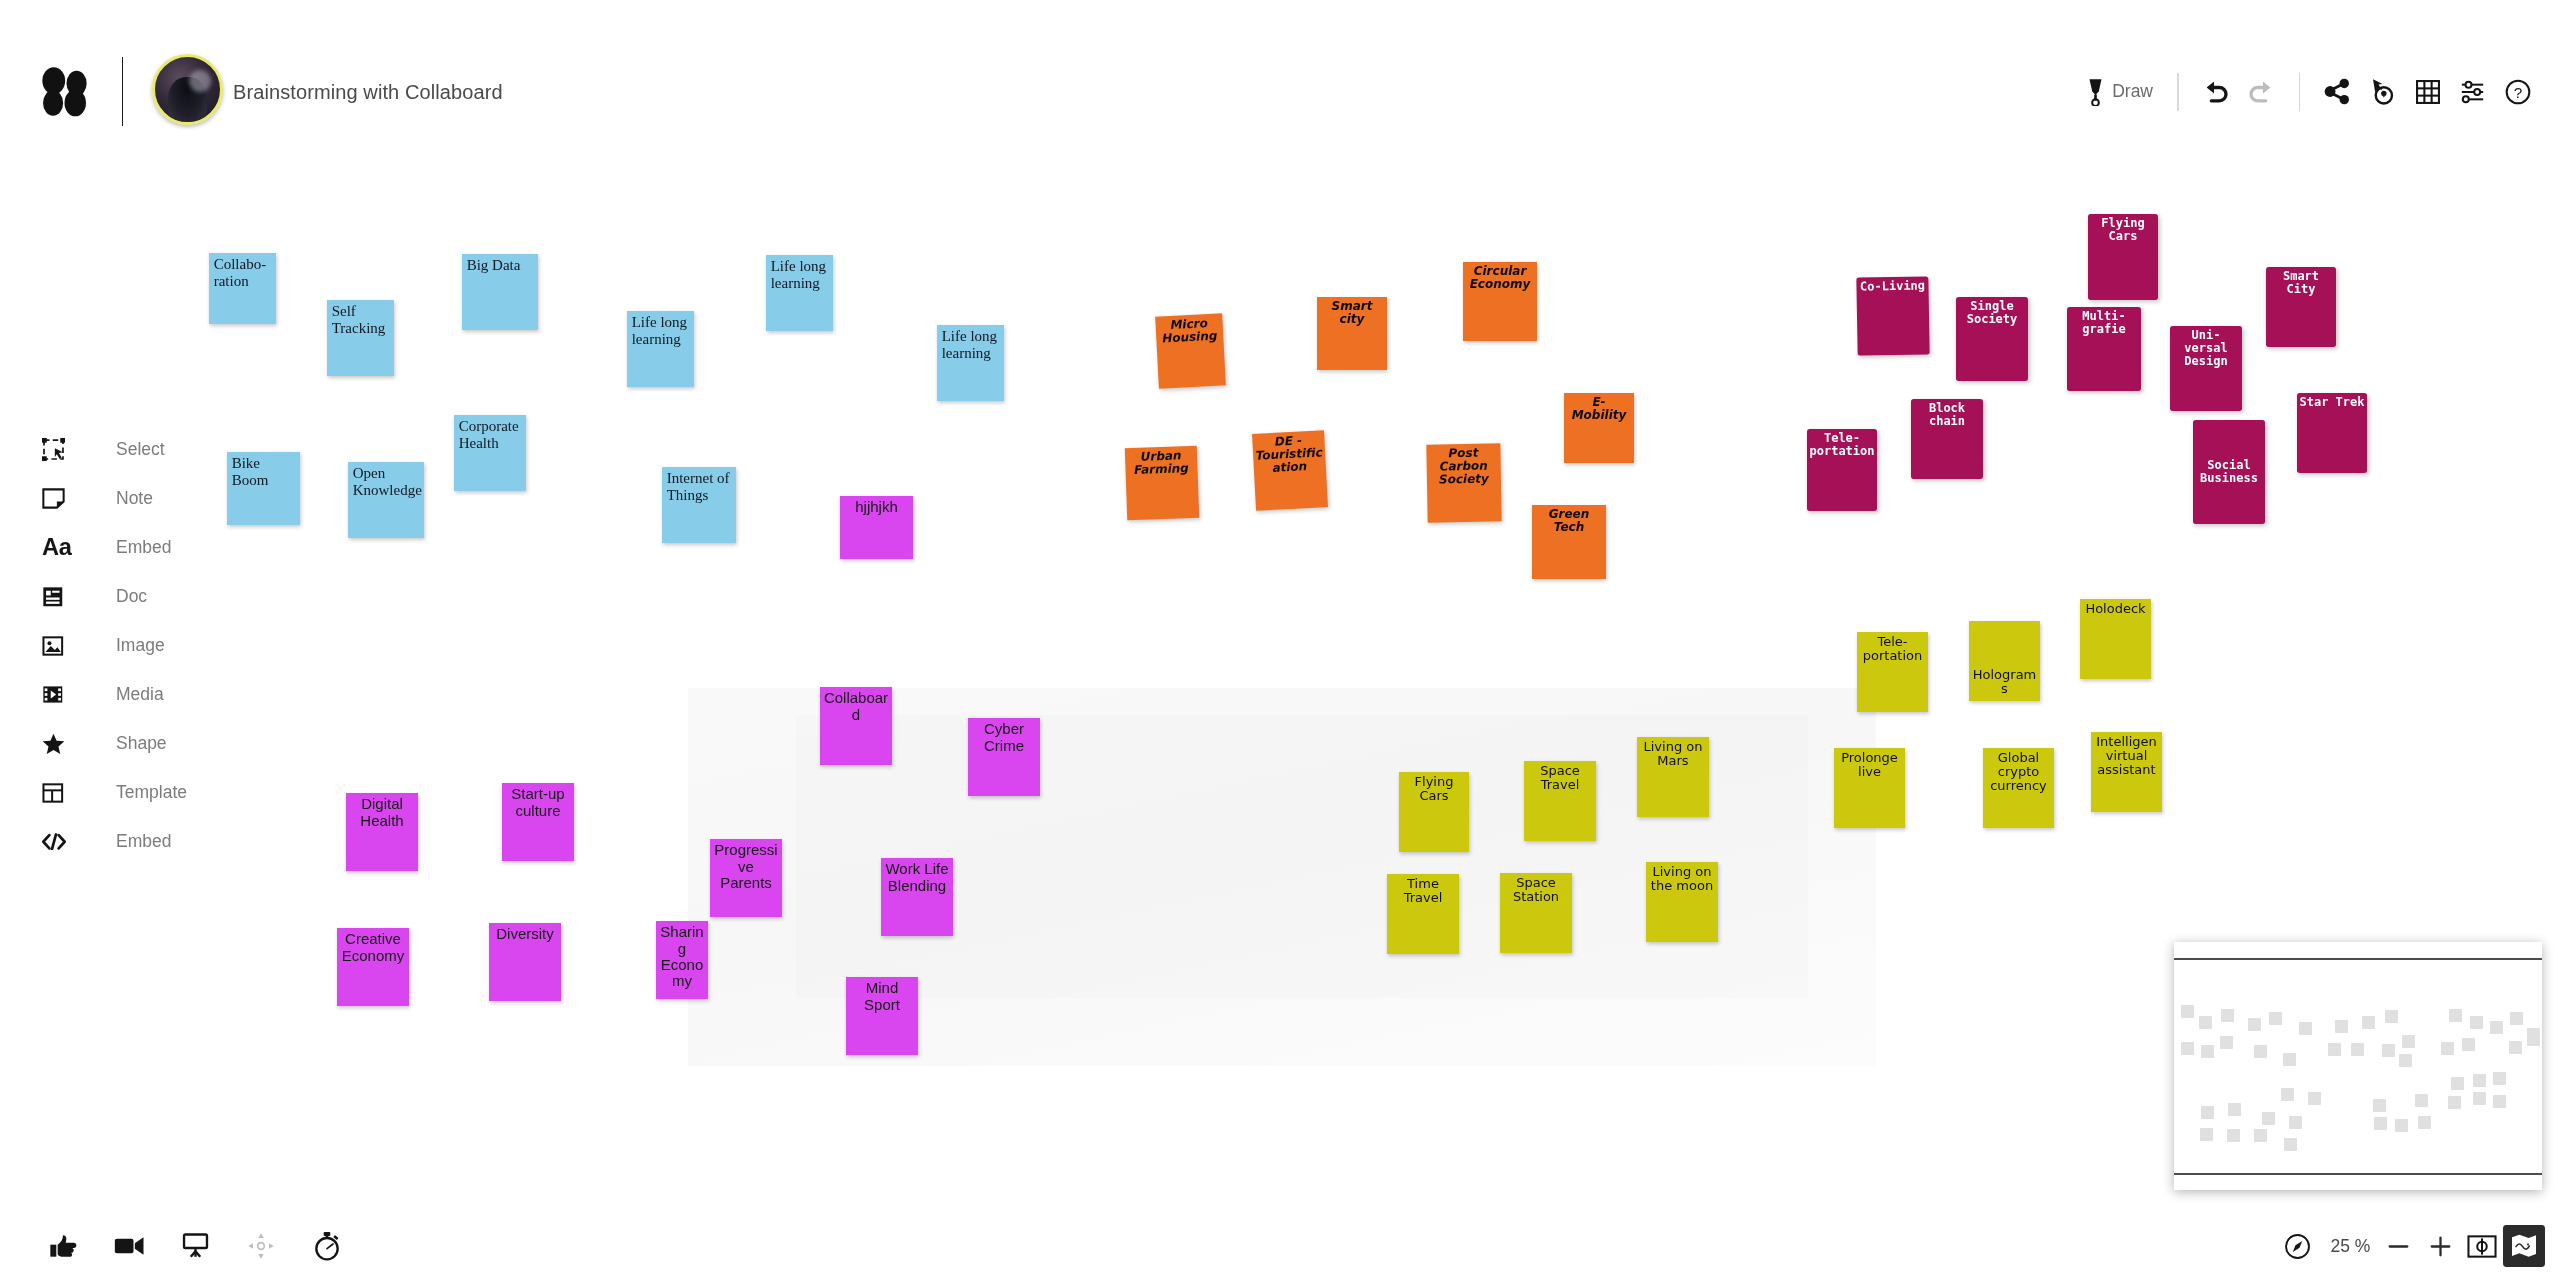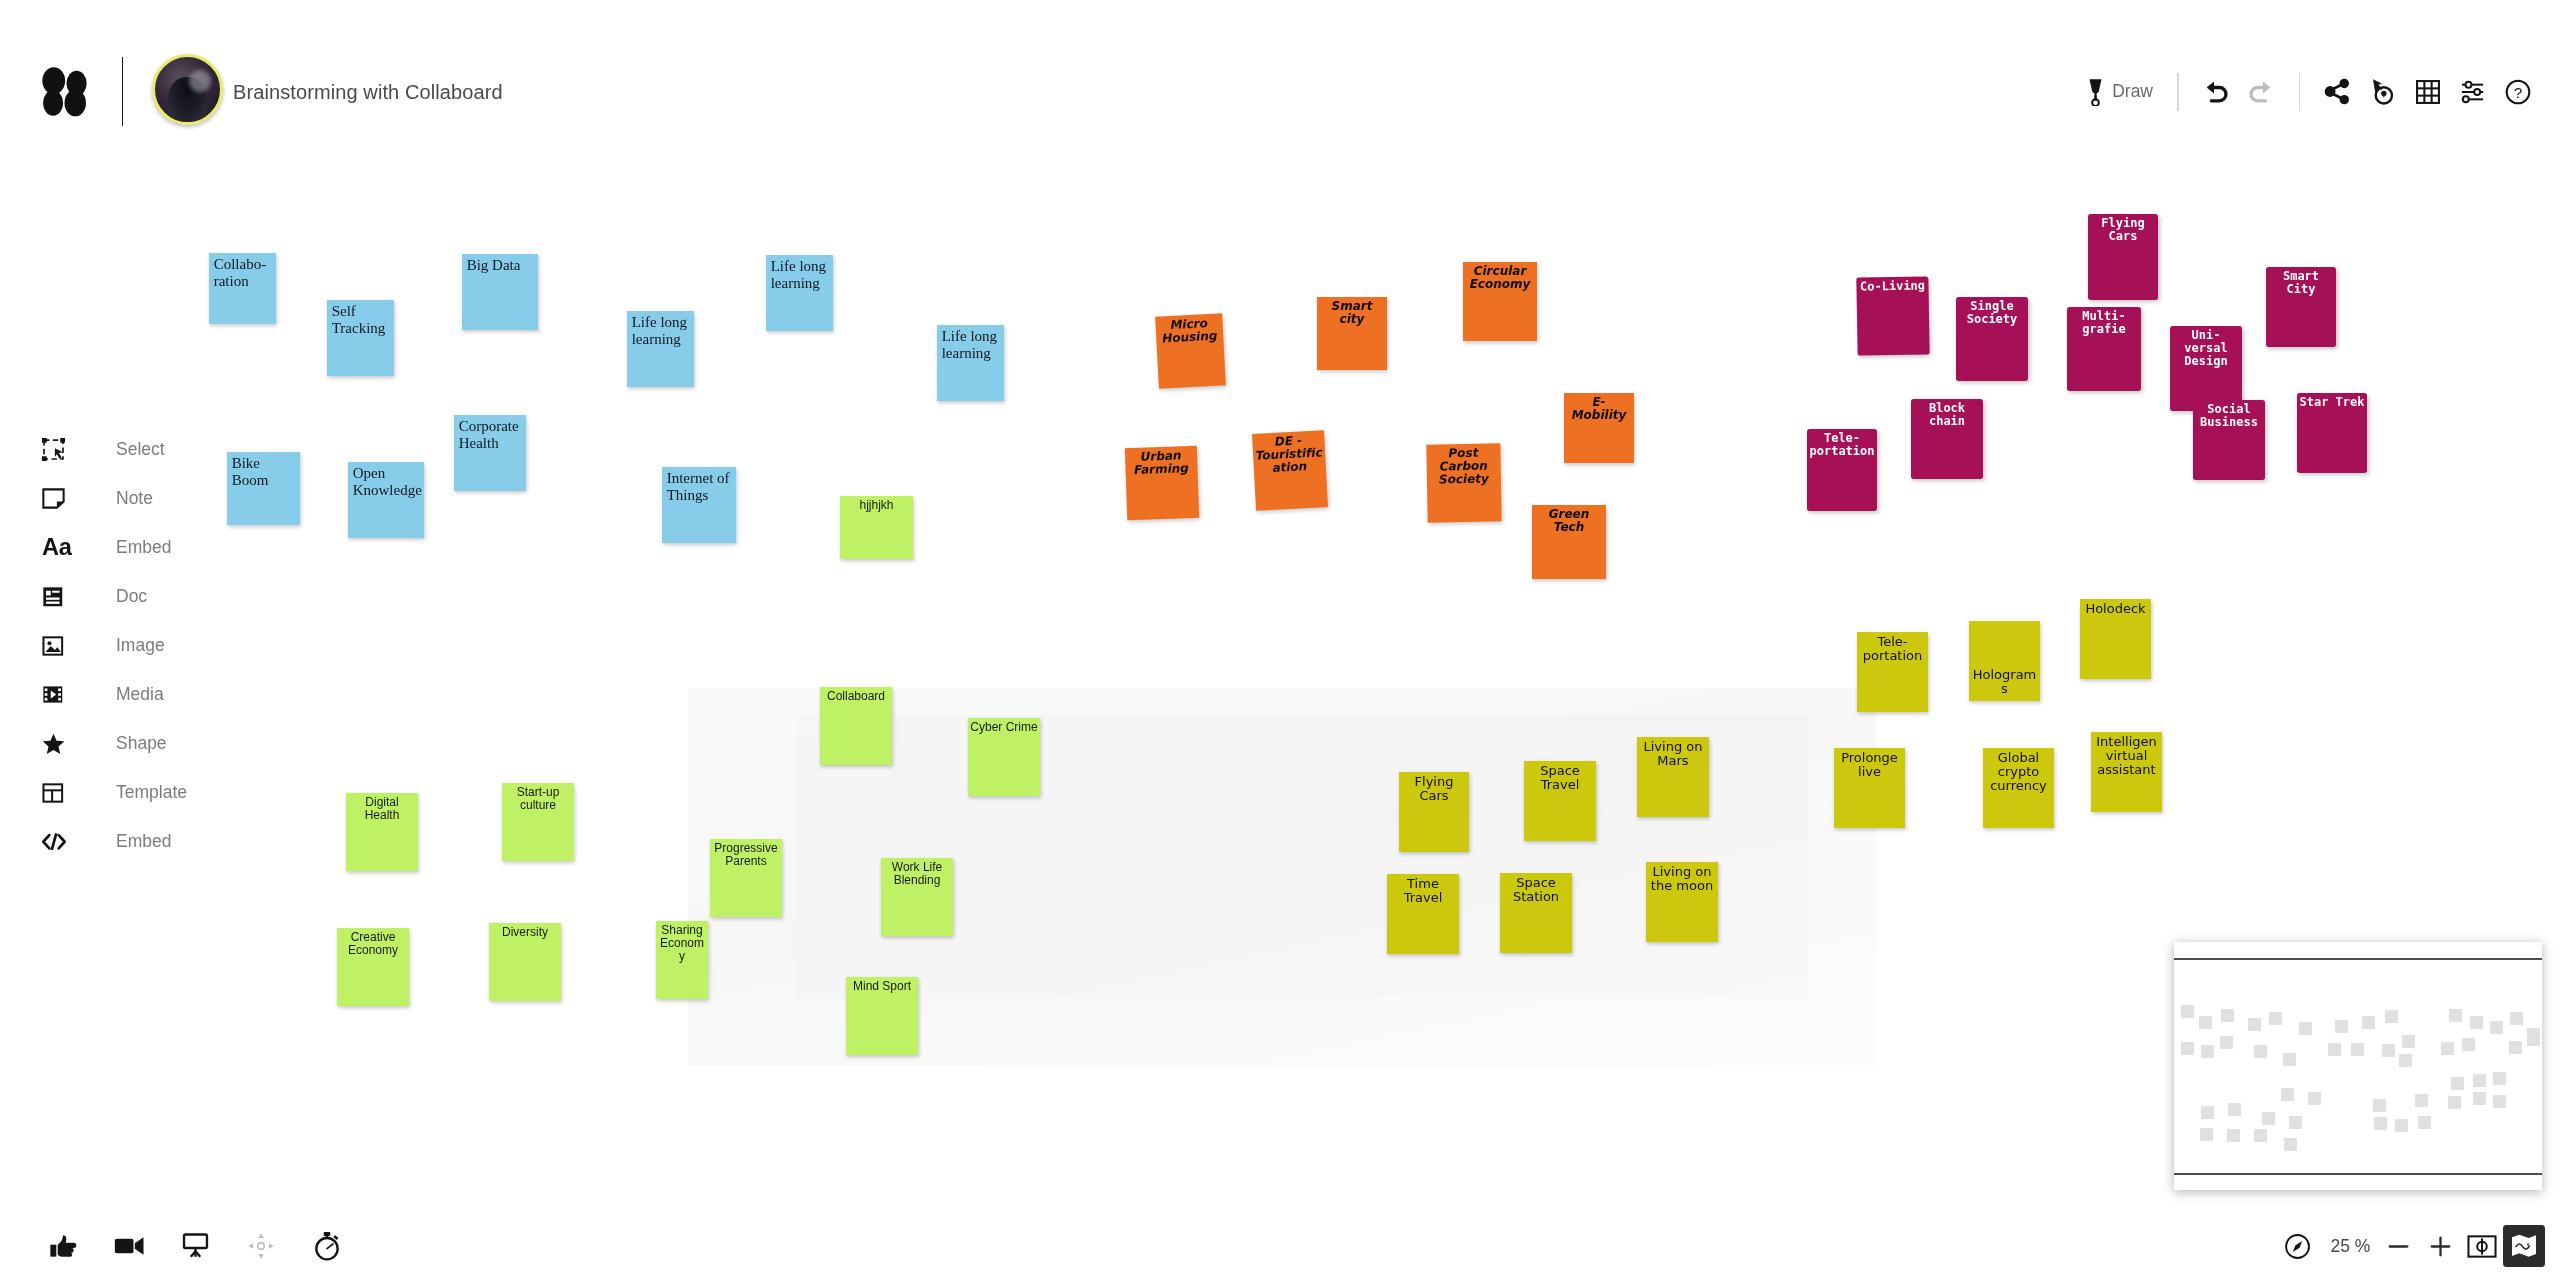--- a/index.html
+++ b/index.html
@@ -109,21 +109,21 @@
     display: flex; align-items: flex-start; justify-content: center;
     text-align: center;
     padding: 3.4px 2px;
     box-shadow: 1.3px 2px 4px rgba(0,0,0,.22);
     overflow: visible;
     cursor: pointer;
     line-height: 1.08;
     word-break: break-word;
   }
   .n-blue   { background: #87cdea; color: #101820; font-family: "Liberation Serif", serif; font-size: 15px; text-align: left; justify-content: flex-start; padding-left: 4.7px; }
-  .n-yellow { background: #bef264; color: #1a1a1a; font-family: "Liberation Sans", sans-serif; font-size: 12px; }
+  .n-yellow { background: #d946ef; color: #1a1a1a; font-family: "Liberation Sans", sans-serif; font-size: 15px; }
   .n-orange { background: #ee7123; color: #100c08; font-family: "DejaVu Sans", sans-serif; font-style: italic; font-weight: 700; font-size: 12px; }
   .n-magenta{ background: #a61057; color: #ffffff; font-family: "DejaVu Sans Mono", monospace; font-weight: 700; font-size: 12px; border-radius: 2.7px; }
   .n-olive  { background: #ccc80d; color: #111111; font-family: "DejaVu Sans", sans-serif; font-size: 13px; }
 </style>
 </head>
 <body>
 
 <div id="app">
 
   <div class="bg-band"></div>
@@ -204,21 +204,21 @@
       </div>
       <div class="note n-magenta" style="left: 2266px; top: 267px; width: 70px; height: 80px;">
         <span style="display: block; width: 100%;">Smart City</span>
       </div>
       <div class="note n-magenta" style="left: 1911px; top: 399px; width: 72px; height: 80px;">
         <span style="display: block; width: 100%;">Block chain</span>
       </div>
       <div class="note n-magenta" style="left: 1807px; top: 429px; width: 70px; height: 82px;">
         <span style="display: block; width: 100%;">Tele-portation</span>
       </div>
-      <div class="note n-magenta" style="left: 2193px; top: 400px; width: 72px; height: 80px;">
+      <div class="note n-magenta" style="left: 2193px; top: 420px; width: 72px; height: 104px; align-items: center;">
         <span style="display: block; width: 100%;">Social Business</span>
       </div>
       <div class="note n-magenta" style="left: 2297px; top: 393px; width: 70px; height: 80px;">
         <span style="display: block; width: 100%;">Star Trek</span>
       </div>
       <div class="note n-olive" style="left: 1857px; top: 632px; width: 71px; height: 80px;">
         <span style="display: block; width: 100%;">Tele-portation</span>
       </div>
       <div class="note n-olive" style="left: 1969px; top: 621px; width: 71px; height: 80px;">
         <span style="display: block; width: 100%; margin-top: 44px;">Holograms</span>

